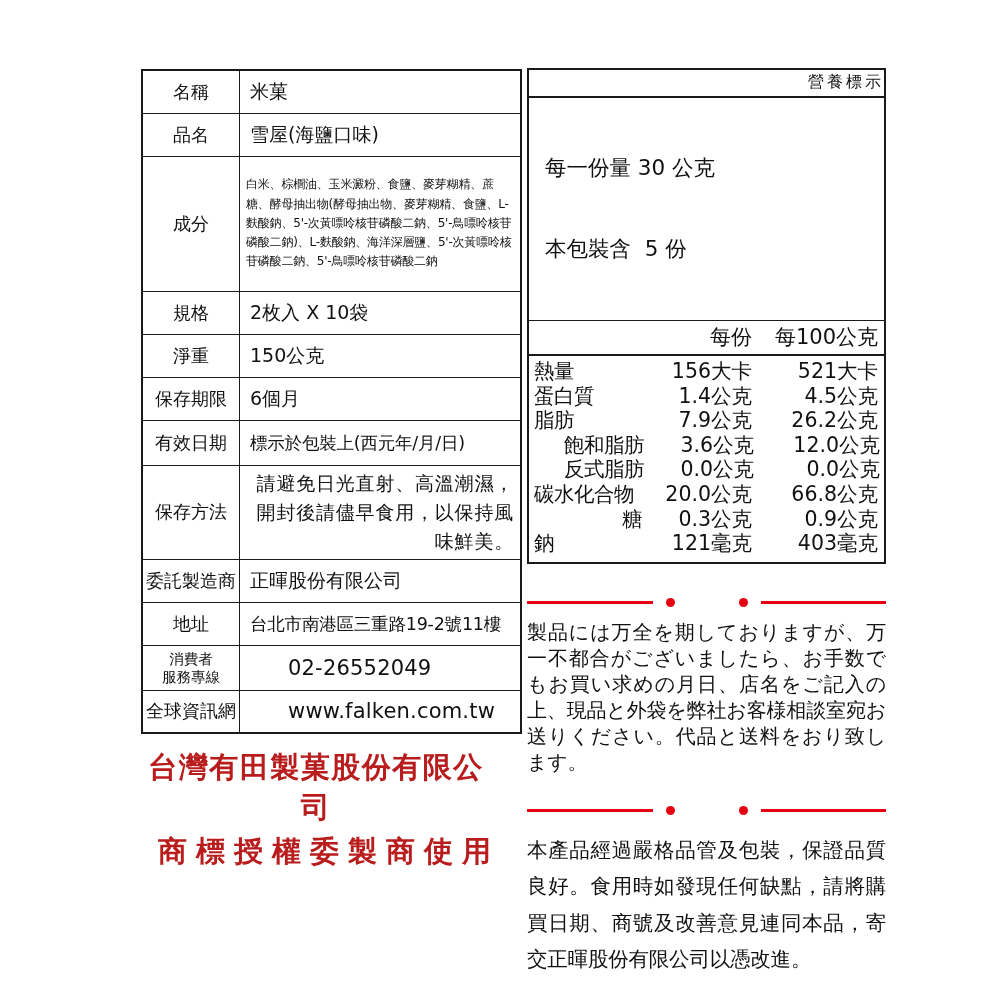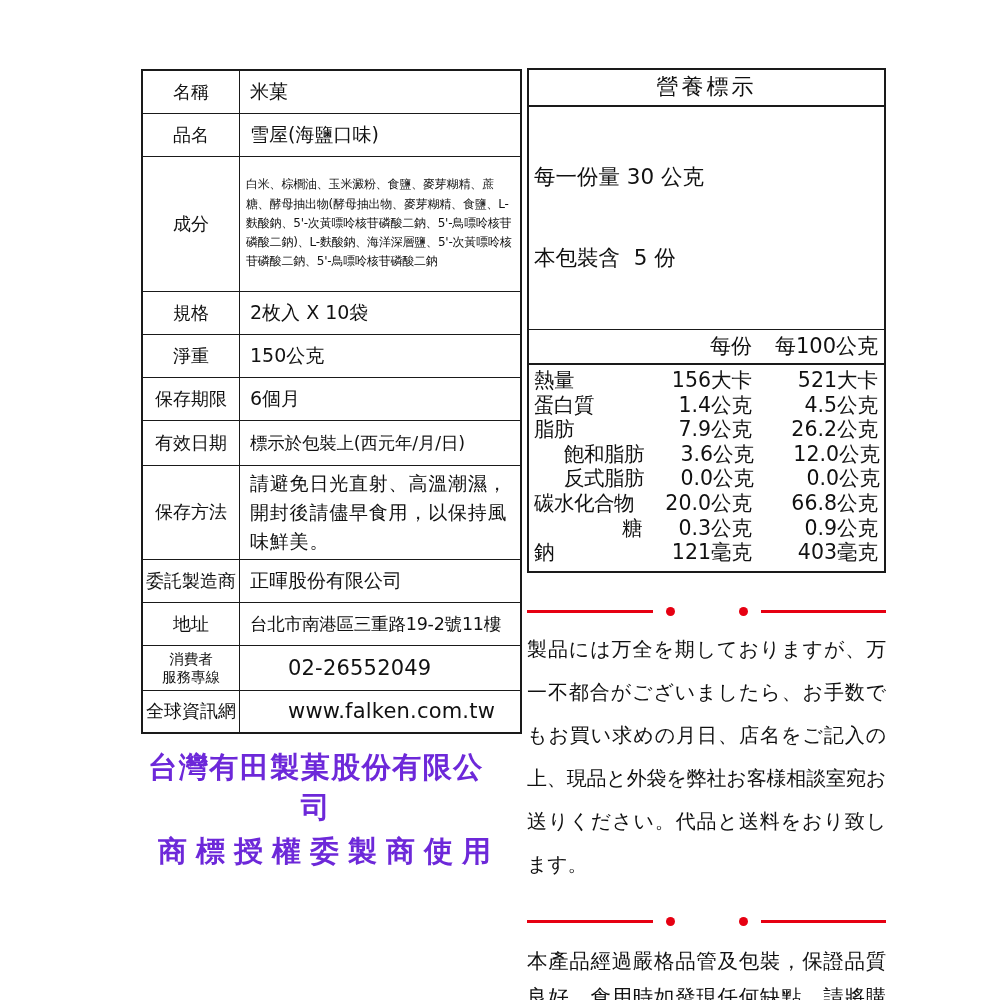--- a/index.html
+++ b/index.html
@@ -10,50 +10,50 @@
   }
 
   
   .left-col { position:absolute; left:125px; top:69px; width:350px;margin-left:16px; }
   table.product { border-collapse:collapse; width:381px; border:2.5px solid #1a1a1a; table-layout:fixed; }
   table.product td { border:1.5px solid #1a1a1a; vertical-align:middle; }
   td.lbl { width:94px; text-align:center; font-size:18px; padding:0 1px; letter-spacing:0; }
   td.lbl.two { font-size:14.5px; line-height:18px; white-space:pre-line; }
   td.val { font-size:19px; padding:3px 6px 3px 10px; }
   td.val.ingredients { font-size:12px; line-height:19.2px; padding:2px 4px 2px 6px; letter-spacing:-0.2px; }
-  td.val.storage { font-size:19px; line-height:29px; letter-spacing:0.8px; }
+  td.val.storage { font-size:19px; line-height:29px; letter-spacing:0.8px;text-align:right; }
   td.val.addr { font-size:17.5px; letter-spacing:-0.2px; }
   td.val.num { font-size:21px; font-weight:400; letter-spacing:0.2px;padding-left:48px; }
 
-  .company { margin-top:14px; text-align:center; font-weight:700; color:#6d28d9; }
+  .company { margin-top:14px; text-align:center; font-weight:700; color:#b91c1c; }
   .company .l1 { font-size:29px; letter-spacing:1.5px; }
   .company .l2 { font-size:29px; letter-spacing:9px; margin-top:4px; margin-right:-9px;text-align:right; }
 
   
   .right-col { position:absolute; left:527px; top:68px; width:359px; }
   .nutri { border:2.5px solid #1a1a1a; box-sizing:border-box; }
-  .n-title { text-align:center; font-size:22px; letter-spacing:3px; padding:2px 0 3px; border-bottom:2px solid #1a1a1a; }
-  .n-serving { font-size:21.5px; line-height:27px; padding:2px 4px 4px 5px; border-bottom:1.5px solid #1a1a1a; white-space:pre-wrap; }
+  .n-title { text-align:right; font-size:16px; letter-spacing:3px; padding:2px 0 3px; border-bottom:2px solid #1a1a1a; }
+  .n-serving { font-size:21.5px; line-height:27px; padding:2px 4px 4px 16px; border-bottom:1.5px solid #1a1a1a; white-space:pre-wrap; }
   .n-header { display:grid; grid-template-columns:1fr 110px 126px; font-size:21px; padding:2px 6px 3px 5px; border-bottom:2px solid #1a1a1a; }
   .n-header span { text-align:right; }
   .n-body { padding:3px 6px 6px 5px; font-size:20.5px; line-height:24.6px; }
   .n-row { display:grid; grid-template-columns:1fr 110px 126px; }
   .n-row .nm { white-space:nowrap; letter-spacing:-0.5px; }
   .n-row .nm.indent { padding-left:30px;text-align:right; }
   .n-row .v { text-align:right; white-space:nowrap; }
 
   .divider { display:flex; align-items:center; height:9px; margin-top:34px; }
   .divider .line { height:2.5px; flex:1; }
   .divider .dot { width:9px; height:9px; border-radius:50%; flex:none; }
   .divider .gap { width:64px; flex:none; }
   .divider .dot.d1 { margin-left:13px; }
   .divider .line.l2 { margin-left:13px; }
 
   p.notice { margin:17px 0 0; text-align:justify; }
-  p.jp { font-size:20px; line-height:43px; letter-spacing:-0.2px;margin-top:12px; }
+  p.jp { font-size:20px; line-height:26px; letter-spacing:-0.2px;margin-top:12px; }
   p.cn { font-size:20.5px; line-height:36.5px; letter-spacing:-0.2px; }
 </style>
 </head>
 <body>
 
 <div class="left-col">
   <table class="product">
     <tbody>
         <tr style="height:43px;">
       <td class="lbl">名稱</td>

